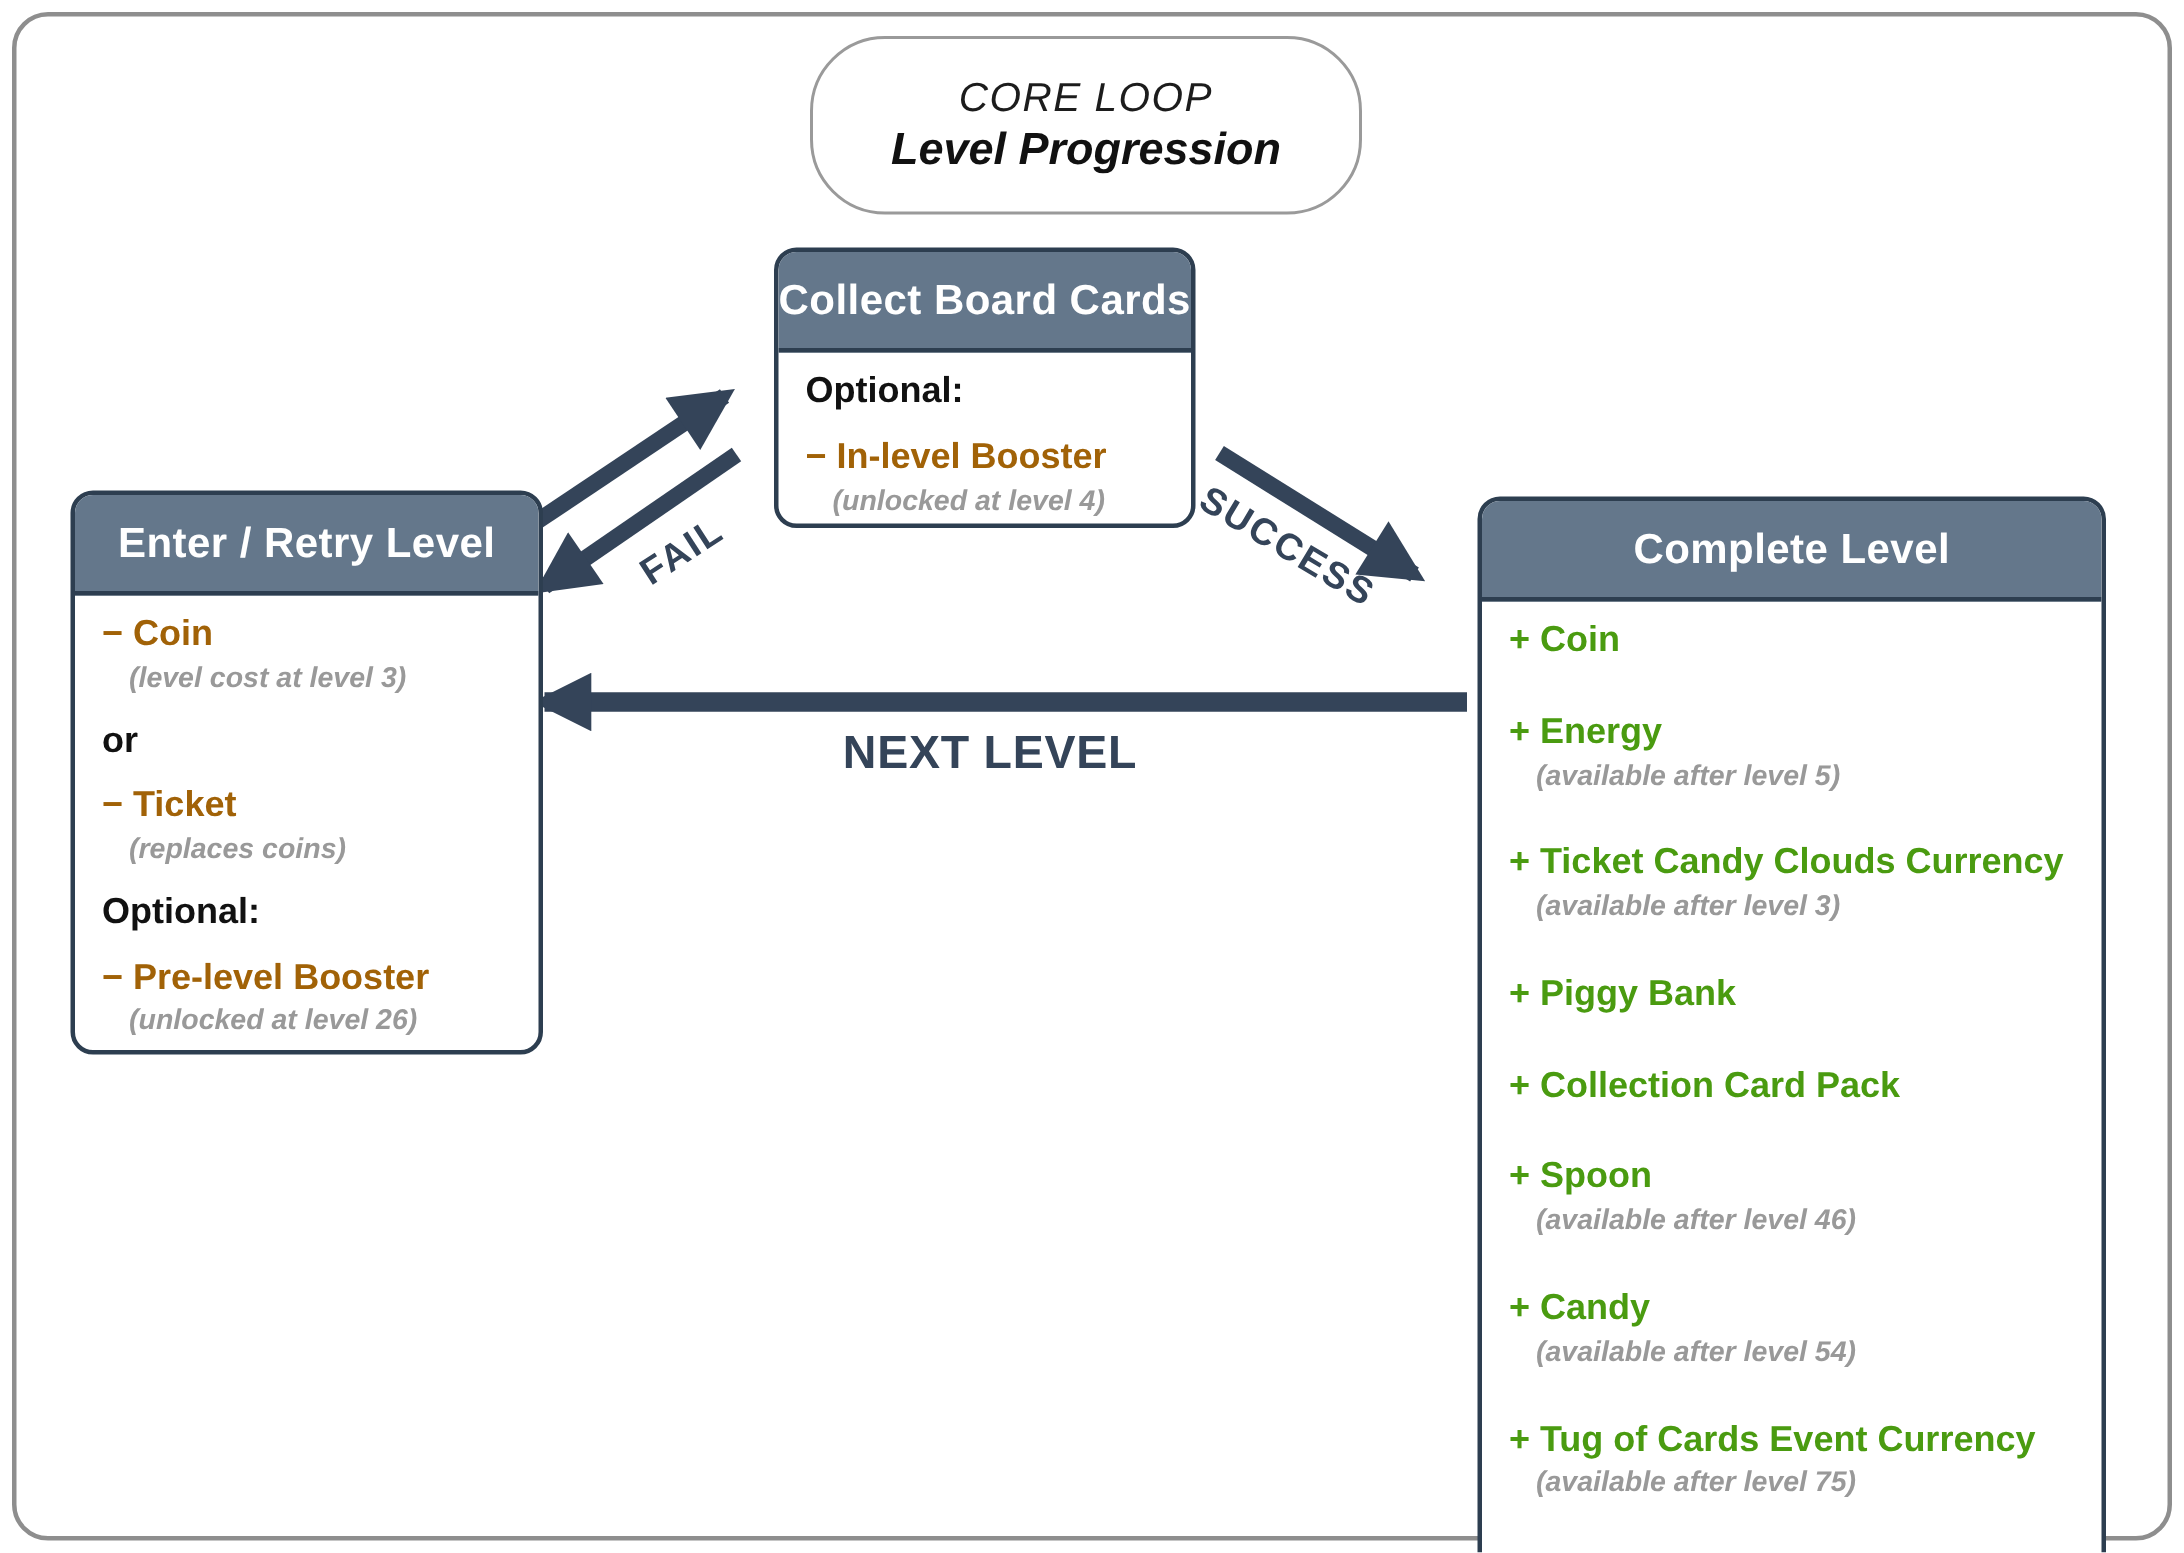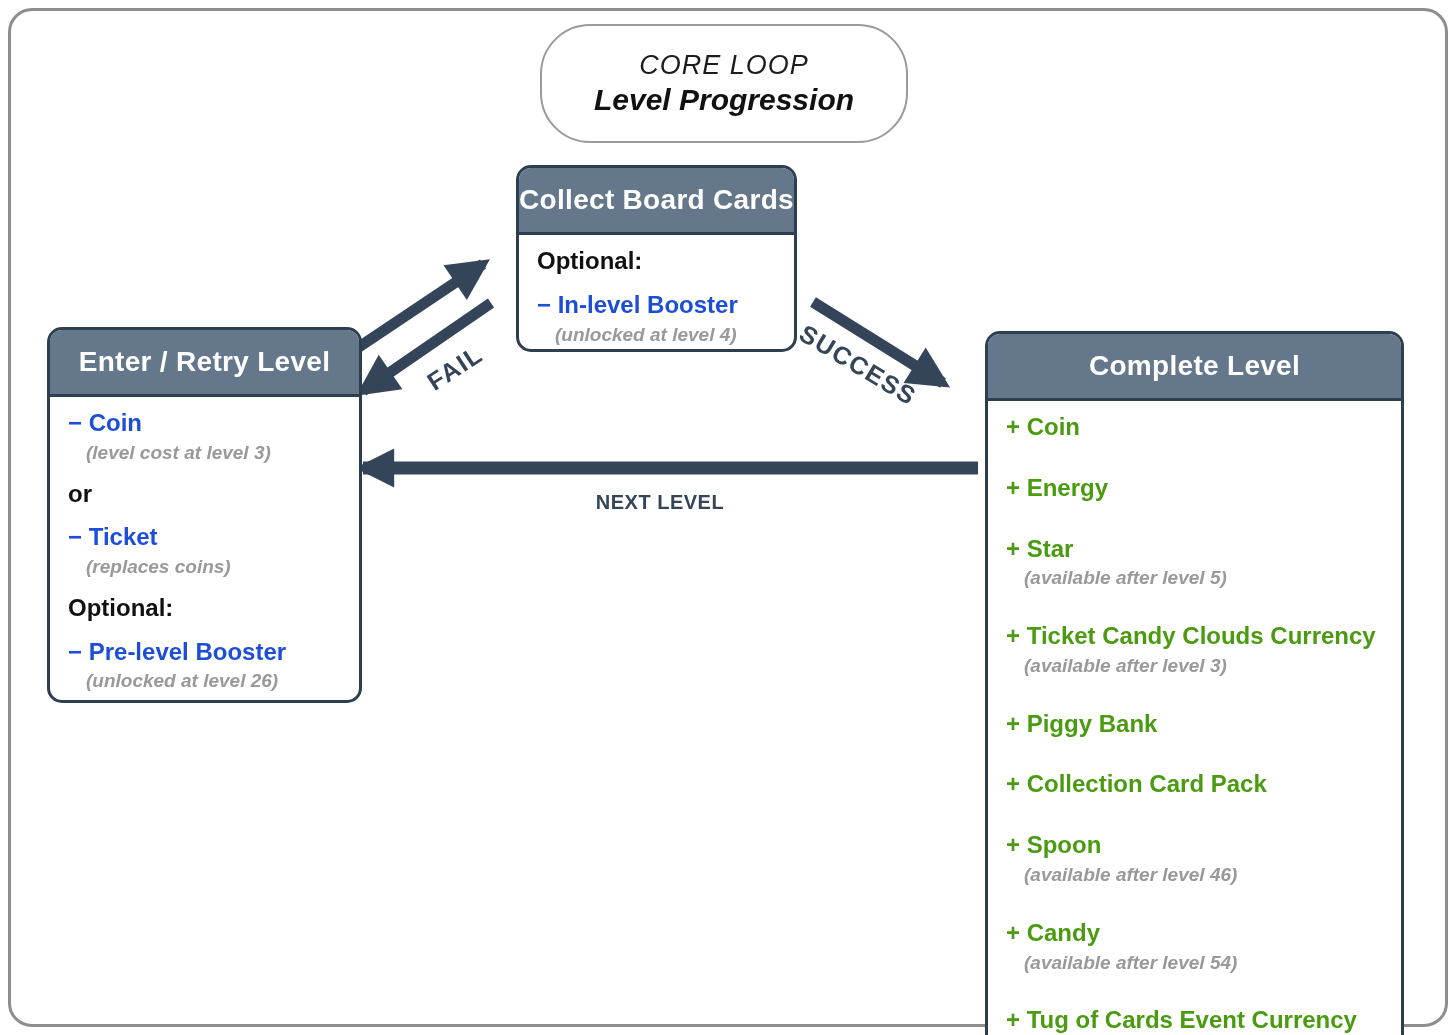--- a/index.html
+++ b/index.html
@@ -27,21 +27,21 @@
     border:3px solid #2d3e50; border-radius:15px; overflow:hidden;
   }
   .node-header {
     background:#64778b; color:#ffffff; font-weight:bold; font-size:28px;
     height:64px; display:flex; align-items:center; justify-content:center;
     border-bottom:3px solid #2d3e50; letter-spacing:0.3px;
   }
   .node-body { padding:8px 18px 10px 18px; }
   .item { font-size:24px; font-weight:bold; line-height:1.2; margin-top:15px; }
   .item.first { margin-top:4px; }
-  .cost   { color:#1d4ed8; }
+  .cost   { color:#a16207; }
   .reward { color:#4a9b10;margin-top:32px; }
   .plain  { color:#111111; }
   .note {
     font-size:19px; font-weight:bold; font-style:italic; color:#999999;
     line-height:1.25; margin:3px 0 0 18px;
   }
   #node-collect  { left:516px; top:165px; width:281px; height:187px; }
   #node-enter    { left:47px;  top:327px; width:315px; height:376px; }
   #node-complete { left:985px; top:331px; width:419px; height:847px; }
 
@@ -52,21 +52,21 @@
   }
   #fail-label {
     left:455px; top:368px; font-size:25px; letter-spacing:1.5px;
     transform:translate(-50%,-50%) rotate(-33deg);
   }
   #success-label {
     left:858px; top:365px; font-size:25px; letter-spacing:1.5px;
     transform:translate(-50%,-50%) rotate(31deg);
   }
   #next-level-label {
-    left:660px; top:502px; font-size:20px; letter-spacing:0.5px;
+    left:660px; top:502px; font-size:31px; letter-spacing:0.5px;
     transform:translate(-50%,-50%);
   }
 </style>
 </head>
 <body>
 
 <div class="canvas">
 
   <div class="frame"></div>
 
@@ -115,21 +115,20 @@
       <div class="item cost">− Pre-level Booster</div>
       <div class="note">(unlocked at level 26)</div>
     </div>
   </div>
 
   <div class="node" id="node-complete">
     <div class="node-header">Complete Level</div>
     <div class="node-body">
       <div class="item reward first">+ Coin</div>
       <div class="item reward">+ Energy</div>
-      <div class="item reward">+ Star</div>
       <div class="note">(available after level 5)</div>
       <div class="item reward">+ Ticket Candy Clouds Currency</div>
       <div class="note">(available after level 3)</div>
       <div class="item reward">+ Piggy Bank</div>
       <div class="item reward">+ Collection Card Pack</div>
       <div class="item reward">+ Spoon</div>
       <div class="note">(available after level 46)</div>
       <div class="item reward">+ Candy</div>
       <div class="note">(available after level 54)</div>
       <div class="item reward">+ Tug of Cards Event Currency</div>

